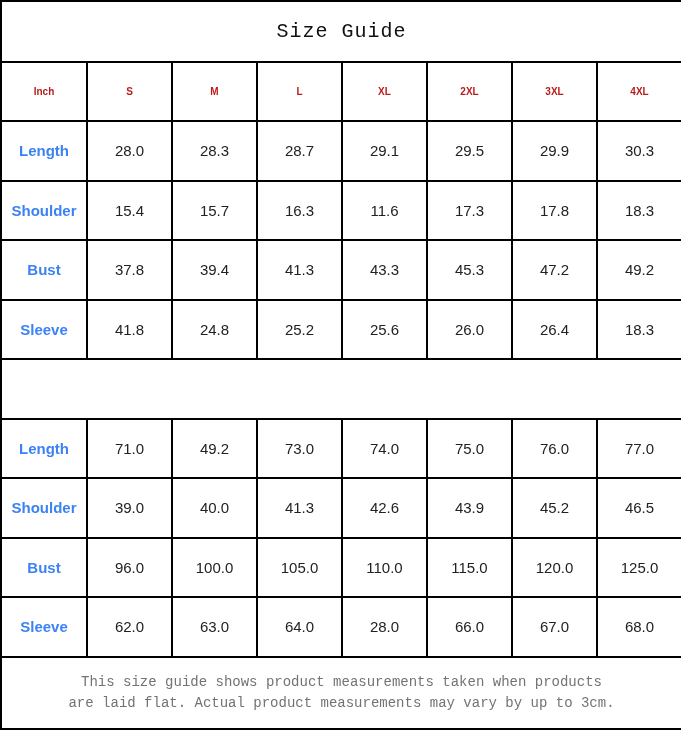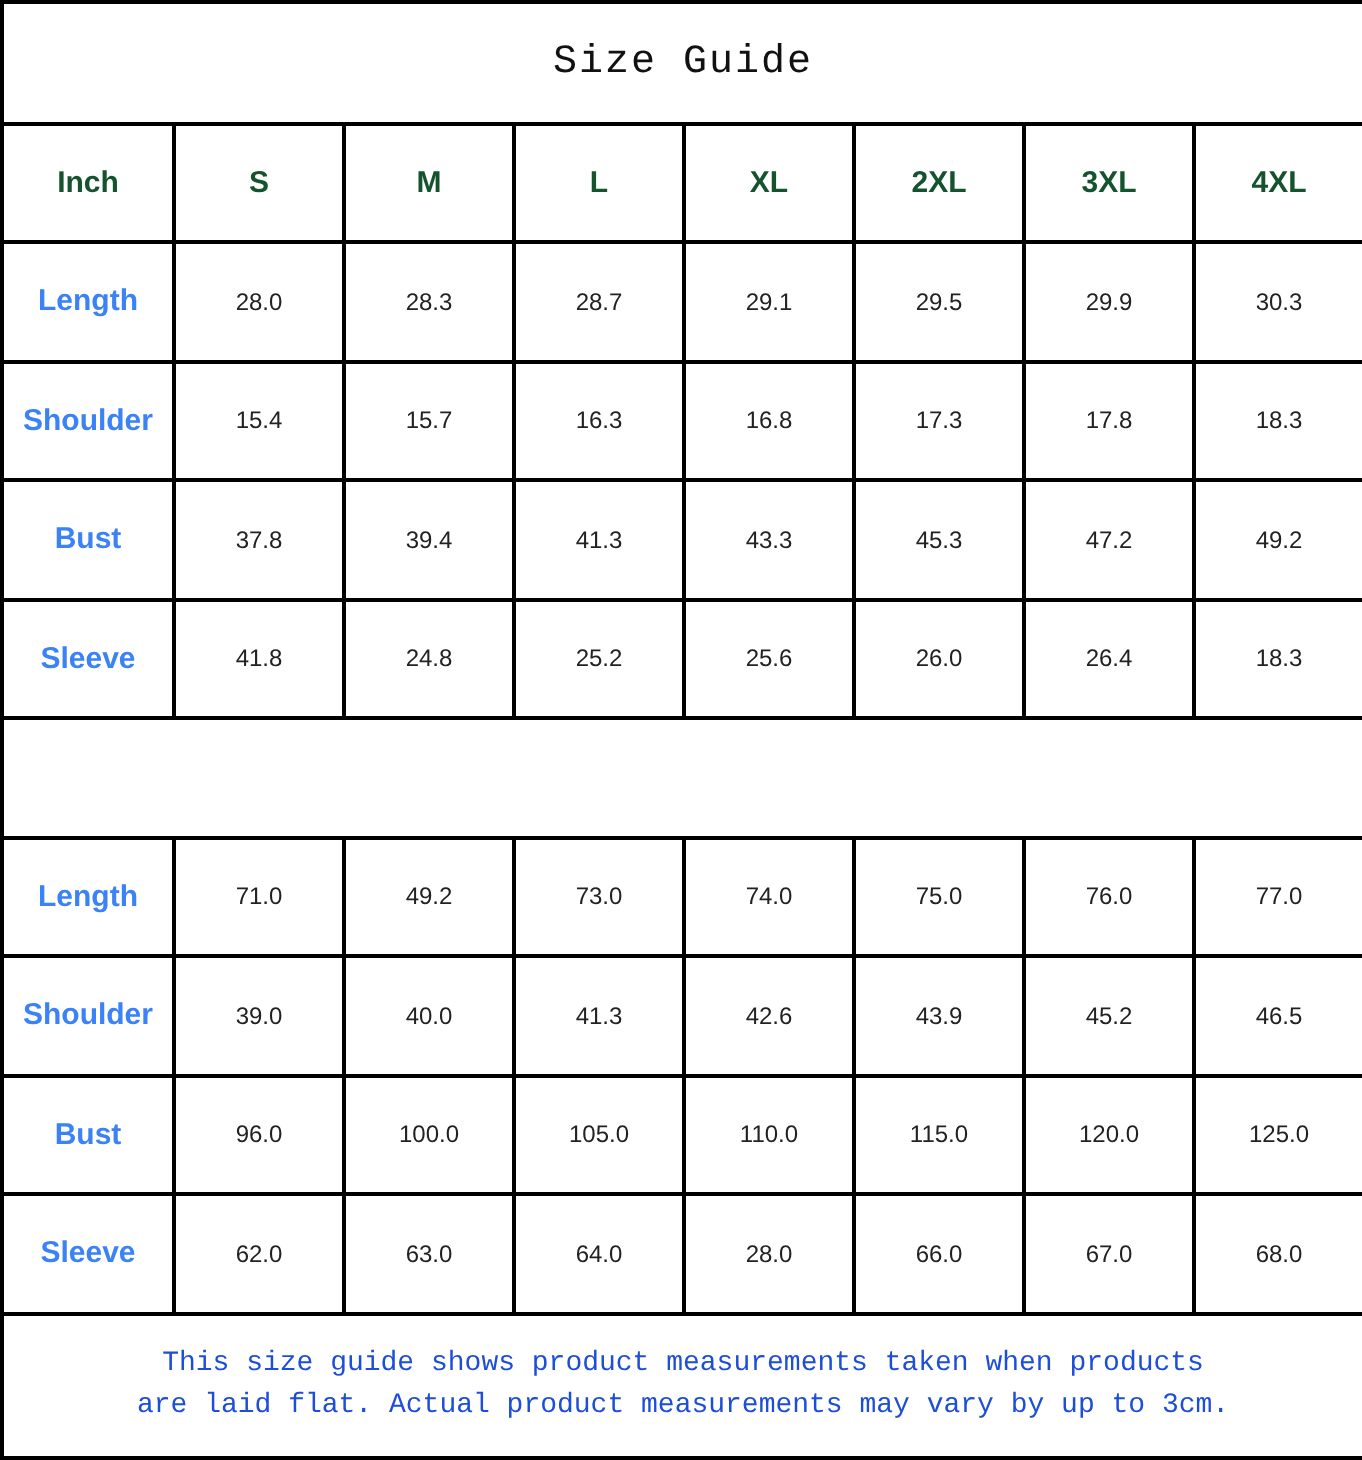--- a/index.html
+++ b/index.html
@@ -30,41 +30,41 @@
     font-family: "Liberation Mono", "DejaVu Sans Mono", monospace;
     font-size: 20px;
     font-weight: 400;
     letter-spacing: 1px;
     color: #111111;
     border-radius: 15px;
   }
   tr.header-row td {
     height: 56px;
     font-weight: bold;
-    font-size: 15px;
-    color: #14532d;
+    font-size: 10px;
+    color: #b91c1c;
   }
   tr.data-row { height: 56px; }
   tr.data-row td.row-label {
     font-weight: bold;
     font-size: 15px;
     color: #3b82f6;
   }
   tr.data-row td.value {
     font-weight: 400;
-    font-size: 12px;
+    font-size: 15px;
     color: #222222;
     margin-top: 36px;
   }
   tr.gap-row td { height: 56px; }
   tr.footer-row td {
     height: 68px;
     font-family: "Liberation Mono", "DejaVu Sans Mono", monospace;
     font-size: 14px;
-    color: #1d4ed8;
+    color: #737373;
     line-height: 1.45;
     padding: 2px 6px;
   }
 </style>
 </head>
 <body>
 
 <table class="size-guide">
   <colgroup>
     <col class="label-col">
@@ -100,21 +100,21 @@
       <td class="value">29.1</td>
       <td class="value">29.5</td>
       <td class="value">29.9</td>
       <td class="value">30.3</td>
     </tr>
     <tr class="data-row">
       <td class="row-label">Shoulder</td>
       <td class="value">15.4</td>
       <td class="value">15.7</td>
       <td class="value">16.3</td>
-      <td class="value">16.8</td>
+      <td class="value">11.6</td>
       <td class="value">17.3</td>
       <td class="value">17.8</td>
       <td class="value">18.3</td>
     </tr>
     <tr class="data-row">
       <td class="row-label">Bust</td>
       <td class="value">37.8</td>
       <td class="value">39.4</td>
       <td class="value">41.3</td>
       <td class="value">43.3</td>

